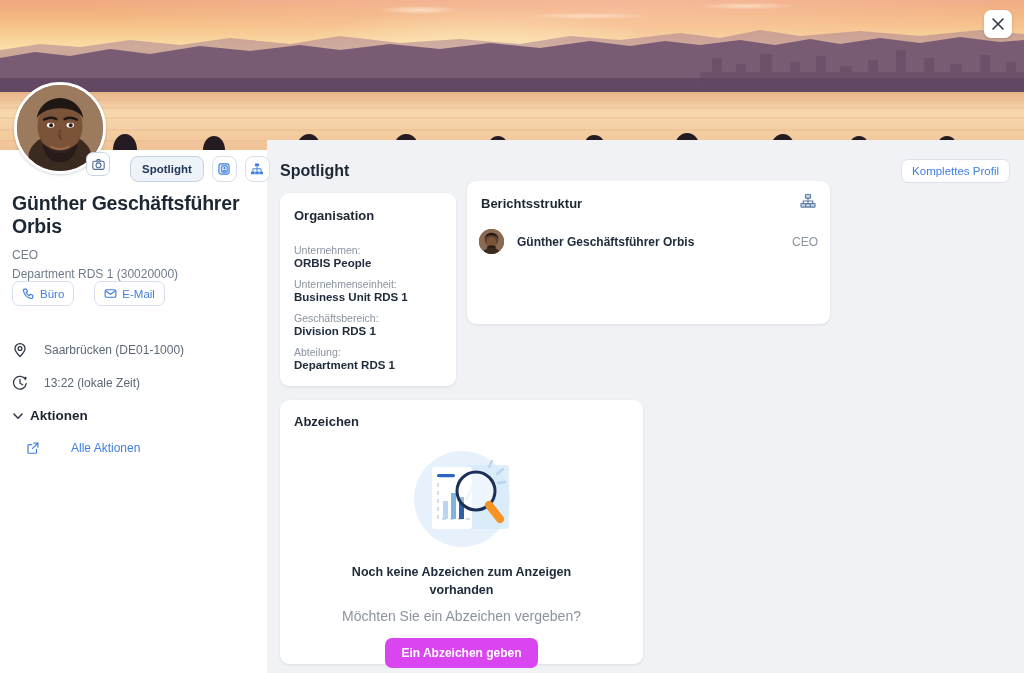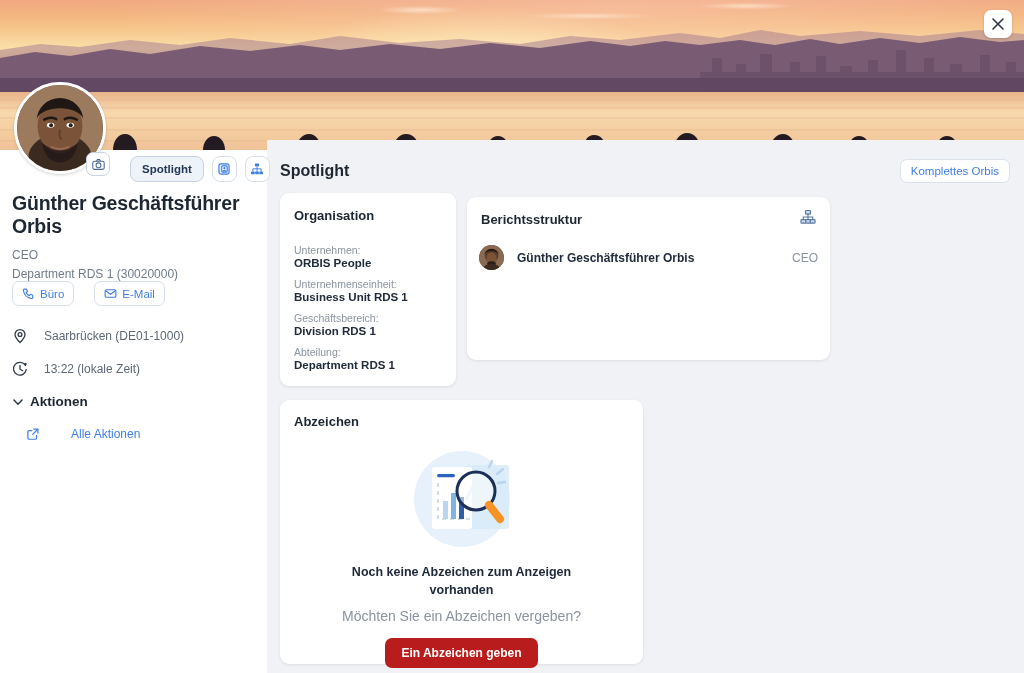--- a/index.html
+++ b/index.html
@@ -97,21 +97,21 @@
 
   .btnrow { display:flex; gap:20px; }
   .ghost-btn {
     height:25px; padding:0 9px; border-radius:7px;
     border:1px solid #d6dfeb; background:#ffffff;
     color:#3f7fe0; font-size:11.5px; font-weight:500;
     display:flex; align-items:center; gap:5px; cursor:pointer;
   }
   .ghost-btn svg { width:13px; height:13px; }
 
-  .meta { margin-top:22px; }
+  .meta { margin-top:36px; }
   .meta-row { display:flex; align-items:center; margin-bottom:17px; }
   .meta-ic { width:32px; display:flex; align-items:center; color:#2f3a4a; }
   .meta-ic svg { width:16px; height:16px; }
   .meta-tx { font-size:12px; color:#5d6876; }
 
   .sec-head {
     margin-top:13px; display:flex; align-items:center; gap:6px; cursor:pointer;
   }
   .sec-head .chev { color:#2c3847; display:flex; }
   .sec-head .chev svg { width:12px; height:12px; }
@@ -140,39 +140,39 @@
 
   .card { position:absolute; background:#ffffff; border-radius:9px; box-shadow:0 1px 3px rgba(28,40,60,.10); }
   .card-title { font-size:13px; font-weight:bold; color:#1d2733; }
 
   #org-card { left:13px; top:53px; width:176px; height:193px; }
   #org-card .card-title { position:absolute; left:14px; top:15px; }
   .org-list { position:absolute; left:14px; top:51px; right:12px; }
   .org-lbl { font-size:10.5px; color:#8a939f; margin-bottom:1px; }
   .org-val { font-size:11.5px; font-weight:bold; color:#202c3c; margin-bottom:9px; }
 
-  #rep-card { left:200px; top:57px; width:363px; height:163px; }
+  #rep-card { left:200px; top:41px; width:363px; height:143px; }
   #rep-card .card-title { position:absolute; left:14px; top:15px; }
   .rep-orgicon { position:absolute; right:14px; top:12px; color:#5d7ca3; }
   .rep-orgicon svg { width:16px; height:16px; }
   .rep-row { position:absolute; left:12px; top:48px; right:12px; display:flex; align-items:center; }
   .rep-av { width:25px; height:25px; border-radius:50%; overflow:hidden; background:#6b4b3a; flex:0 0 auto; }
   .rep-av svg { width:100%; height:100%; display:block; }
   .rep-name { margin-left:13px; font-size:12px; font-weight:bold; color:#202c3c; }
   .rep-title { margin-left:auto; font-size:12px; color:#8a939f; }
 
   #badge-card { left:13px; top:260px; width:363px; height:264px;padding-left:8px; }
   #badge-card .card-title { position:absolute; left:14px; top:14px; }
   .badge-body { position:absolute; top:47px; left:0; right:0; text-align:center; }
   .badge-illus { width:104px; height:104px; margin:0 auto; }
   .badge-h { margin-top:12px; font-size:12.5px; font-weight:bold; color:#202c3c; line-height:18px; padding:0 55px; }
   .badge-sub { margin-top:9px; font-size:14px; color:#8a939f; }
   .badge-btn {
     margin:14px auto 0; height:30px; padding:0 16px; border:none;
-    border-radius:7px; background:#b91c1c; color:#ffffff;
+    border-radius:7px; background:#d946ef; color:#ffffff;
     font-size:12px; font-weight:bold; cursor:pointer;
     font-family:"Liberation Sans", sans-serif;
     display:inline-flex; align-items:center;
   }
 </style>
 </head>
 <body>
 
 <div id="app">
 
@@ -224,21 +224,21 @@
 
   <button class="close-btn">
     <svg viewBox="0 0 12 12">
       <path d="M1,1 L11,11 M11,1 L1,11" stroke="#2c3847" stroke-width="1.6" fill="none" stroke-linecap="round"></path>
     </svg>
   </button>
 
   <div class="main">
     <div class="main-head">
       <div class="main-title">Spotlight</div>
-      <button class="profile-btn">Komplettes Orbis</button>
+      <button class="profile-btn">Komplettes Profil</button>
     </div>
 
     <div class="card" id="org-card">
       <div class="card-title">Organisation</div>
       <div class="org-list">
         <div class="org-lbl">Unternehmen:</div>
         <div class="org-val">ORBIS People</div>
         <div class="org-lbl">Unternehmenseinheit:</div>
         <div class="org-val">Business Unit RDS 1</div>
         <div class="org-lbl">Geschäftsbereich:</div>

